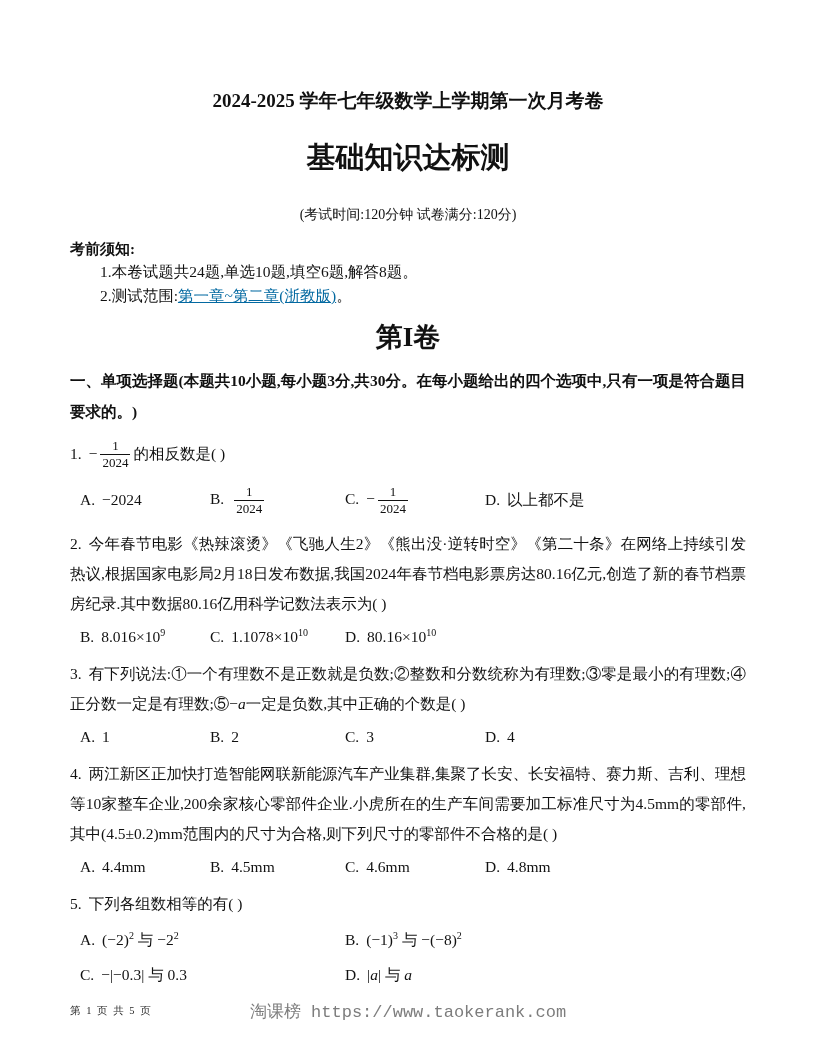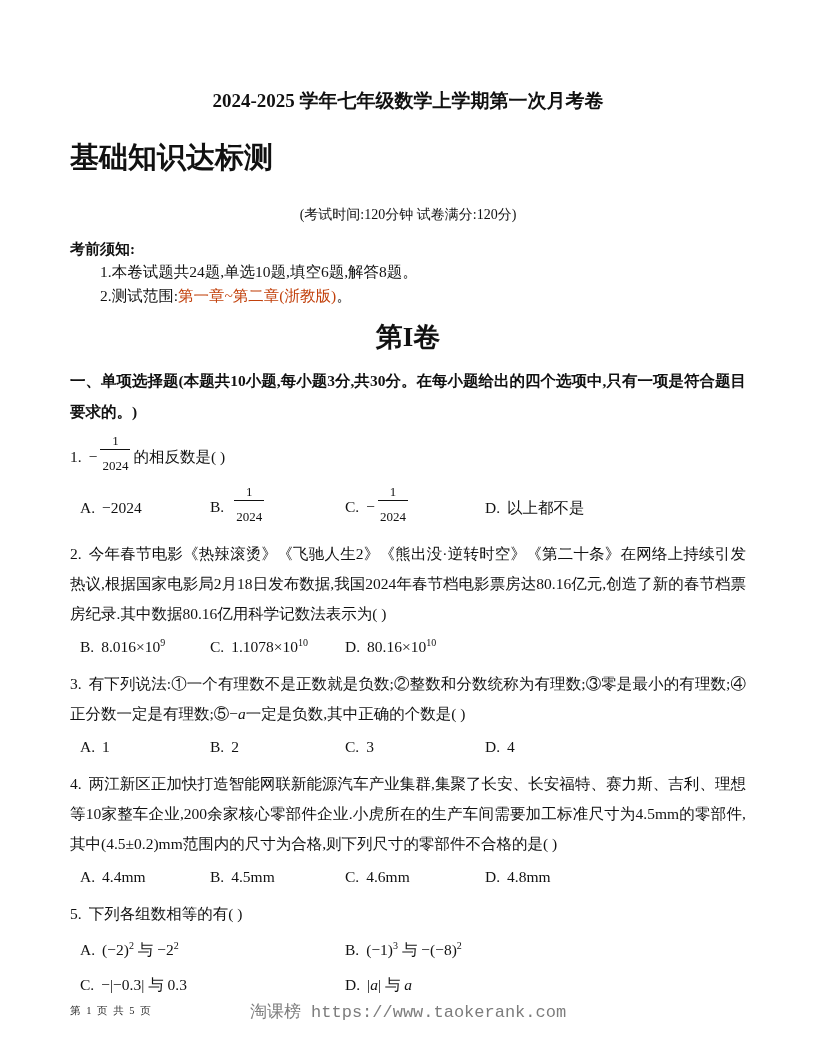--- a/index.html
+++ b/index.html
@@ -2,37 +2,37 @@
 <html><head>
 <meta charset="utf-8">
 <style>
   html,body{margin:0;padding:0;background:#ffffff;}
   .page{
     width:816px;height:1056px;position:relative;background:#ffffff;
     font-family:"Liberation Serif","DejaVu Serif",serif;color:#111;
     box-sizing:border-box;padding:88px 70px 0;overflow:hidden;font-size:15.5px;
   }
   .t1{font-size:19px;font-weight:700;text-align:center;margin:0;}
-  .t2{font-size:29px;font-weight:700;margin:24px 0 0;}
+  .t2{font-size:29px;font-weight:700;text-align:center;margin:24px 0 0;}
   .meta{font-size:14px;text-align:center;margin:28px 0 0;}
   .notice-label{font-weight:700;margin:16px 0 0;font-size:15px;}
   .notice-item{margin:2px 0 0;padding-left:30px;line-height:22px;}
-  .red{color:#c2410c;}
+  .red{color:#0369a1;text-decoration:underline;}
   .section{font-size:27px;font-weight:700;text-align:center;margin:12px 0 0;}
   .part-heading{font-weight:700;line-height:31px;margin:10px 0 0;text-align:justify;}
   .stem{line-height:30px;margin:7px 0 0;text-align:justify;}
   .stem-math{display:flex;align-items:center;min-height:42px;margin:6px 0 0;}
   .opts4{display:grid;grid-template-columns:130px 135px 140px 1fr;padding-left:10px;margin:3px 0 0;line-height:30px;}
   .opts4.mathrow{align-items:center;min-height:44px;}
   .opts2{display:grid;grid-template-columns:265px 1fr;row-gap:5px;padding-left:10px;margin:6px 0 0;line-height:30px;}
   .opt{white-space:nowrap;}
   .optlabel{margin-right:7px;}
   .frac{display:inline-flex;flex-direction:column;align-items:center;vertical-align:middle;line-height:1.2;font-size:13px;margin:0 3px;}
   .frac .num{padding:0 2px;}
-  .frac .den{border-top:1px solid #111;padding:8px 2px;}
+  .frac .den{border-top:1px solid #111;padding:0 2px;}
   sup{font-size:10px;line-height:0;}
   .var{font-style:italic;}
   .footer-page{position:absolute;left:70px;top:1004px;font-size:10.5px;color:#2a2a2a;letter-spacing:1.5px;}
   .footer-site{position:absolute;left:0;right:0;top:1000px;text-align:center;
     font-family:Liberation Mono, monospace;font-size:17px;color:#7d7d7d;}
 </style>
 </head>
 <body>
 
 <div class="page">

